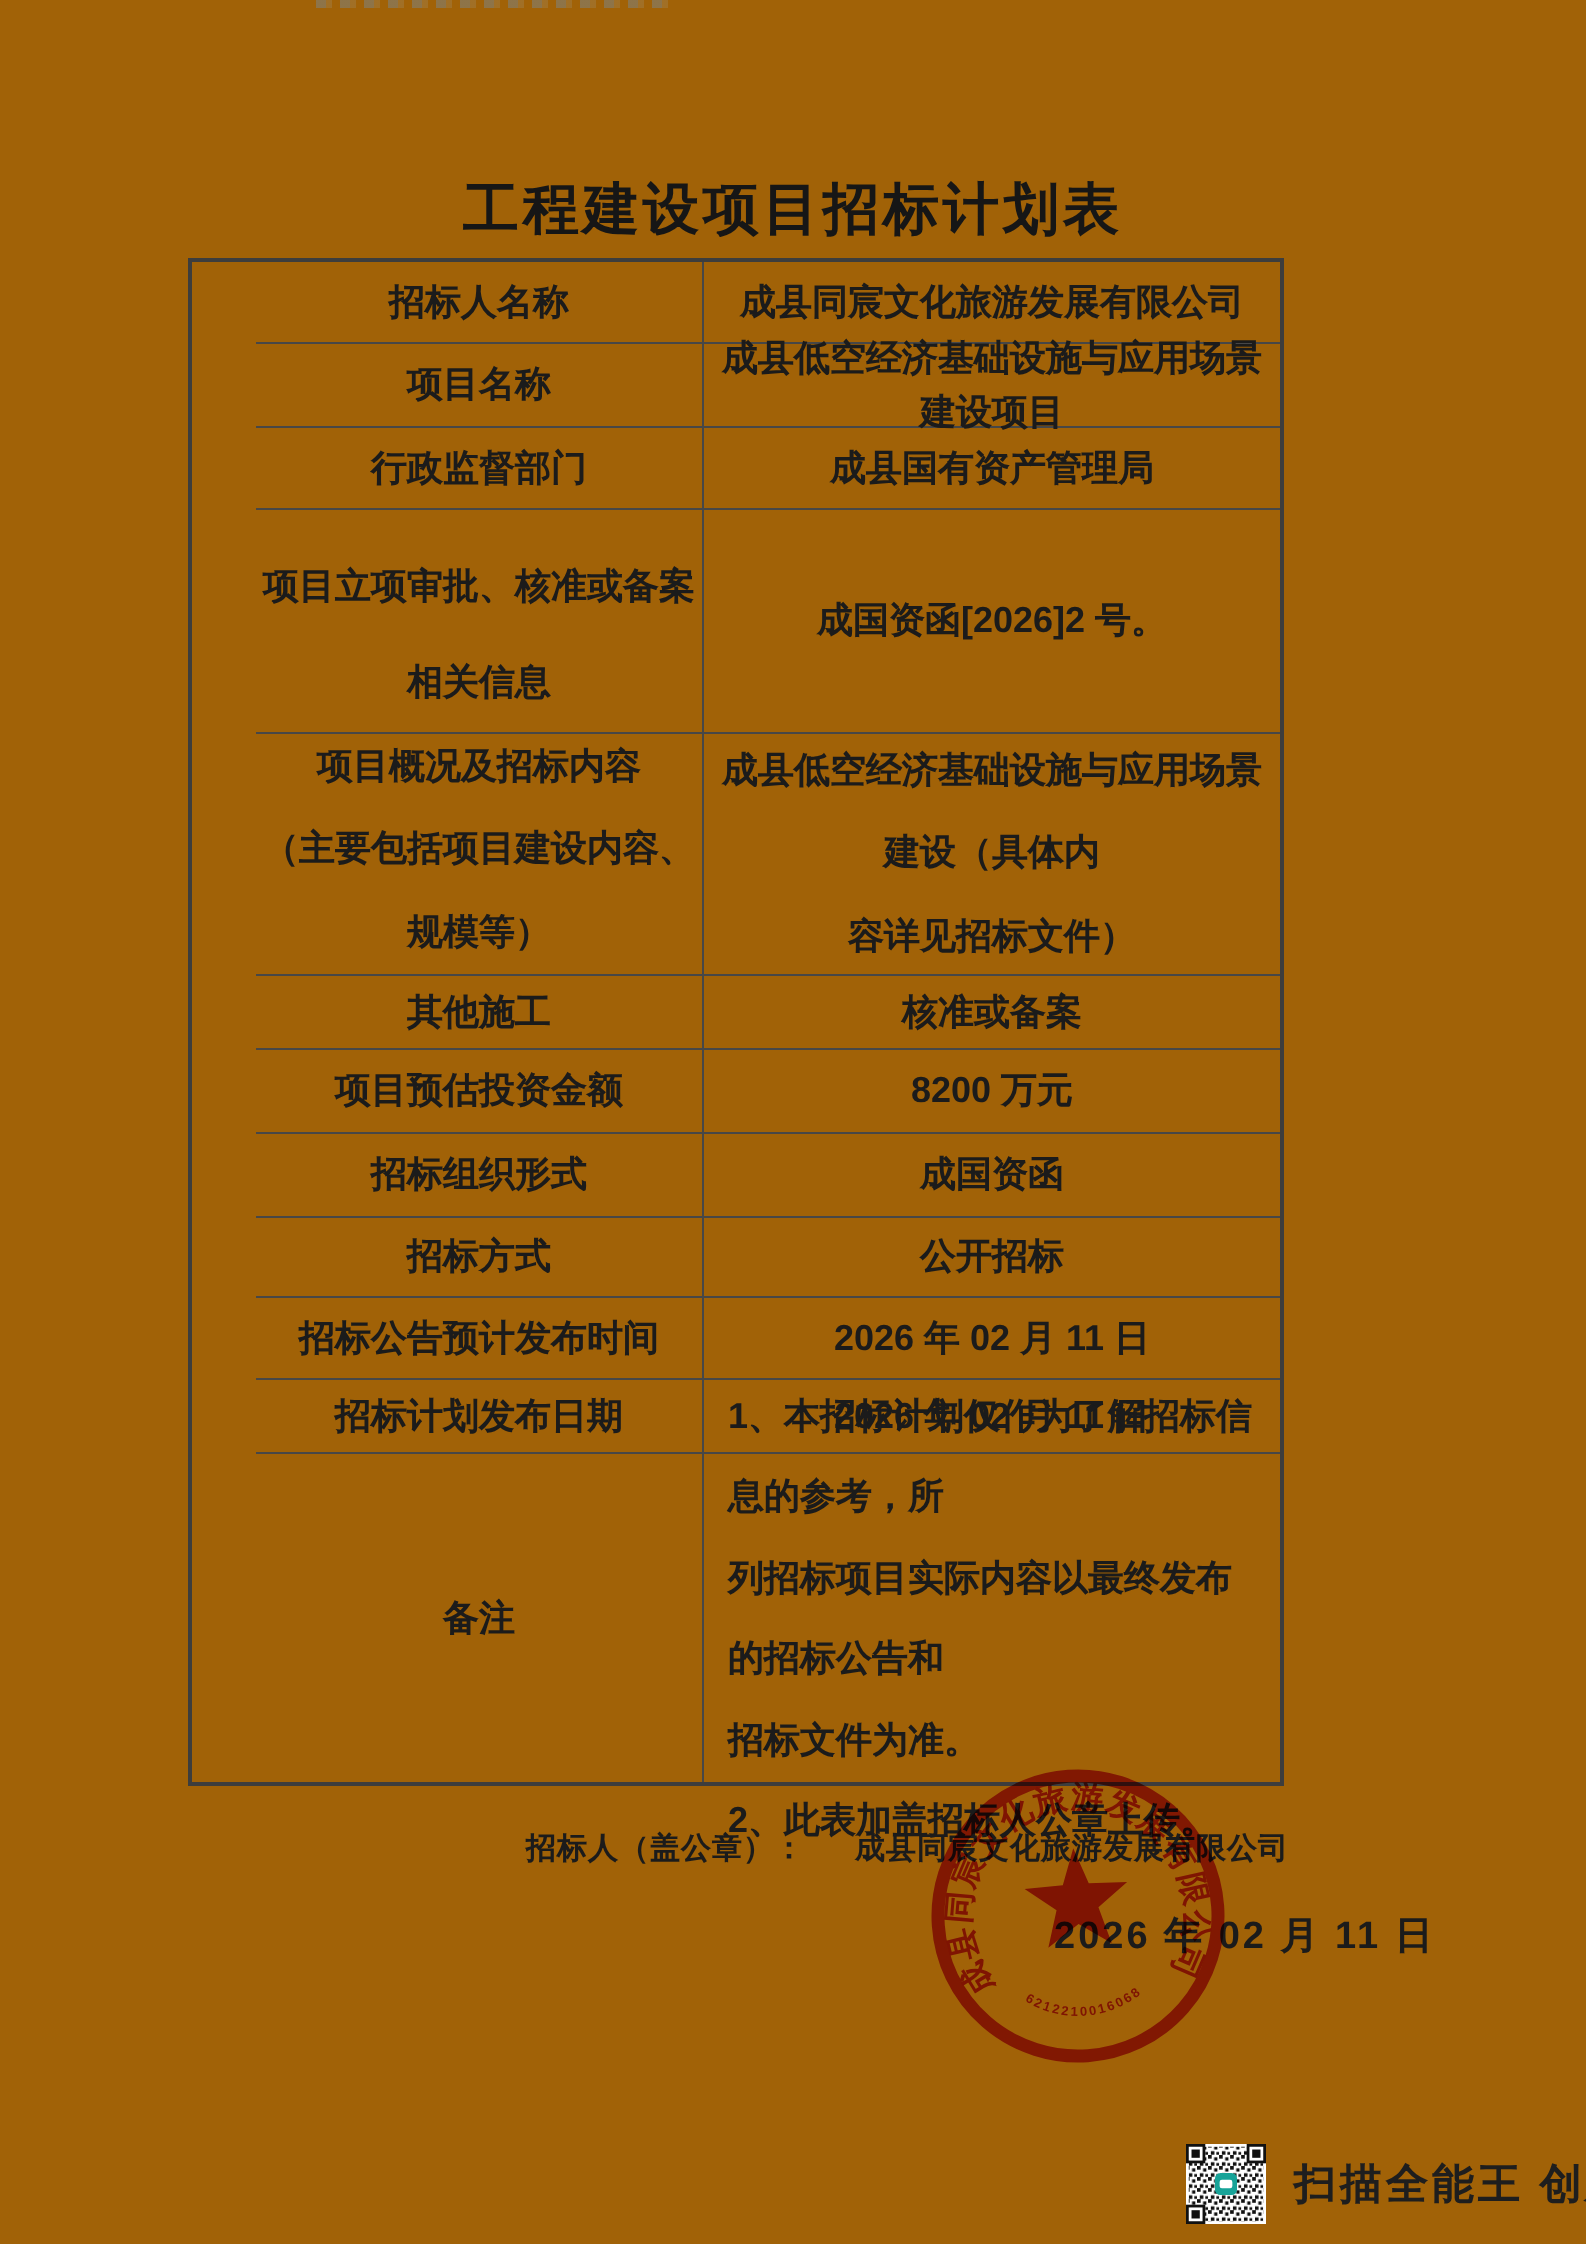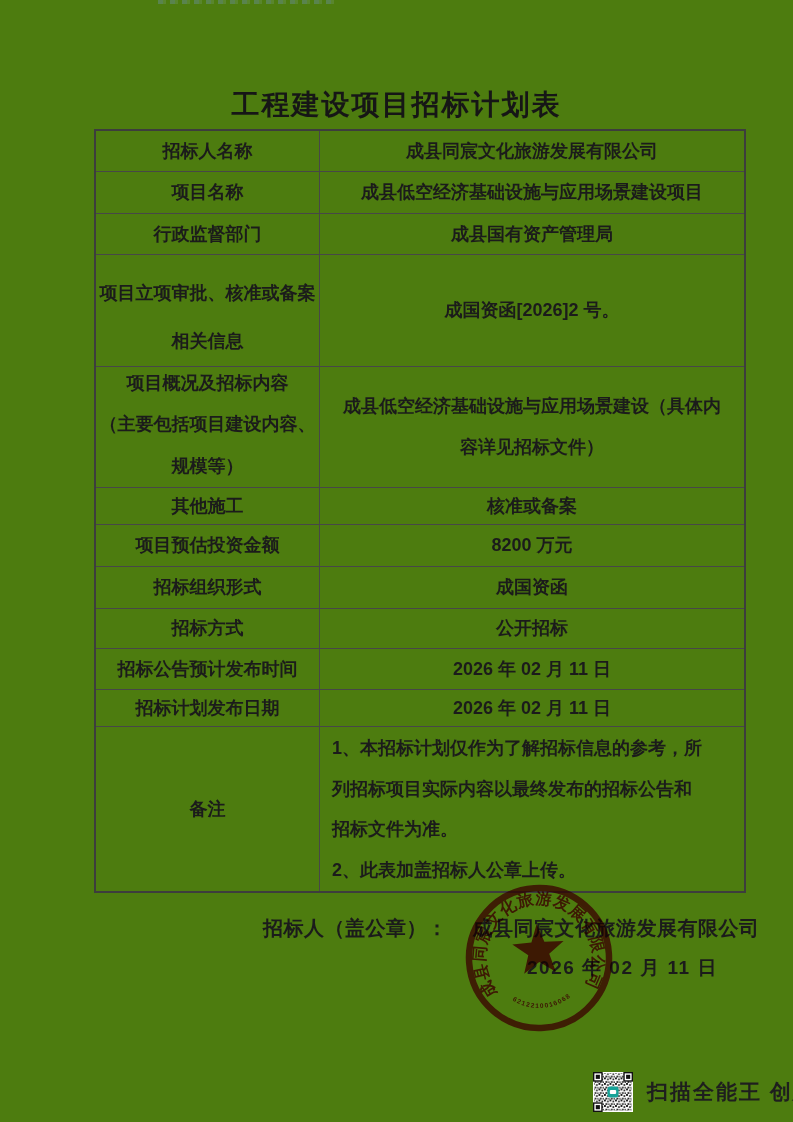--- a/index.html
+++ b/index.html
@@ -1,55 +1,56 @@
 <!DOCTYPE html>
 <html><head>
 <meta charset="utf-8">
 <style>
   * { margin:0; padding:0; box-sizing:border-box; }
   html,body { background:#ffffff; }
   body { font-family:"Liberation Sans","DejaVu Sans",sans-serif; }
   .page {
     position:relative; width:793px; height:1122px; margin:0 auto;
-    background:#4d7c0f; overflow:hidden; color:#1b1b1b;
+    background:#a16207; overflow:hidden; color:#1b1b1b;
   }
   .scan-artifact {
     position:absolute; left:158px; top:0; width:180px; height:4px;
     background:repeating-linear-gradient(90deg, rgba(110,145,180,.38) 0 5px, rgba(160,190,215,.15) 5px 8px, transparent 8px 12px);
     pointer-events:none;
   }
   .doc-title {
     position:absolute; top:86px; left:0; width:100%;
     text-align:center; font-size:28px; font-weight:bold;
     letter-spacing:2px; color:#161616;
   }
   .bid-table {
-    position:absolute; left:94px; top:129px; width:652px;
+    position:absolute; left:94px; top:129px; width:548px;
     border:2px solid #3d3d3d;
+    padding-left:32px;
   }
   .tr { display:flex; border-bottom:1px solid #474747; }
   .tr:last-child { border-bottom:none; }
   .th {
     width:224px; border-right:1px solid #474747;
     display:flex; flex-direction:column; align-items:center; justify-content:center;
     font-size:18px; font-weight:bold; text-align:center; line-height:1.5;
   }
   .td {
     flex:1; display:flex; flex-direction:column; align-items:center; justify-content:center;
     font-size:18px; font-weight:bold; text-align:center; line-height:1.5;
     padding:0 6px;
   }
   .th.multiline { line-height:2.7;justify-content:flex-end; }
   .td.multiline { line-height:2.3; }
   .td.notes {
     align-items:flex-start; text-align:left; line-height:2.25; padding:0 12px;
   }
   .sig-row {
     position:absolute; top:915px; left:263px;
-    font-size:20px; font-weight:bold; display:flex; gap:25px; letter-spacing:.5px;
+    font-size:15px; font-weight:bold; display:flex; gap:25px; letter-spacing:.5px;
   }
   .sig-date {
     position:absolute; top:955px; left:527px;
     font-size:19px; font-weight:bold; letter-spacing:1.5px;
   }
   .seal {
     position:absolute; left:459px; top:878px; width:160px; height:160px;
     mix-blend-mode:multiply; opacity:.93; transform:rotate(-4deg);
     pointer-events:none;
   }

